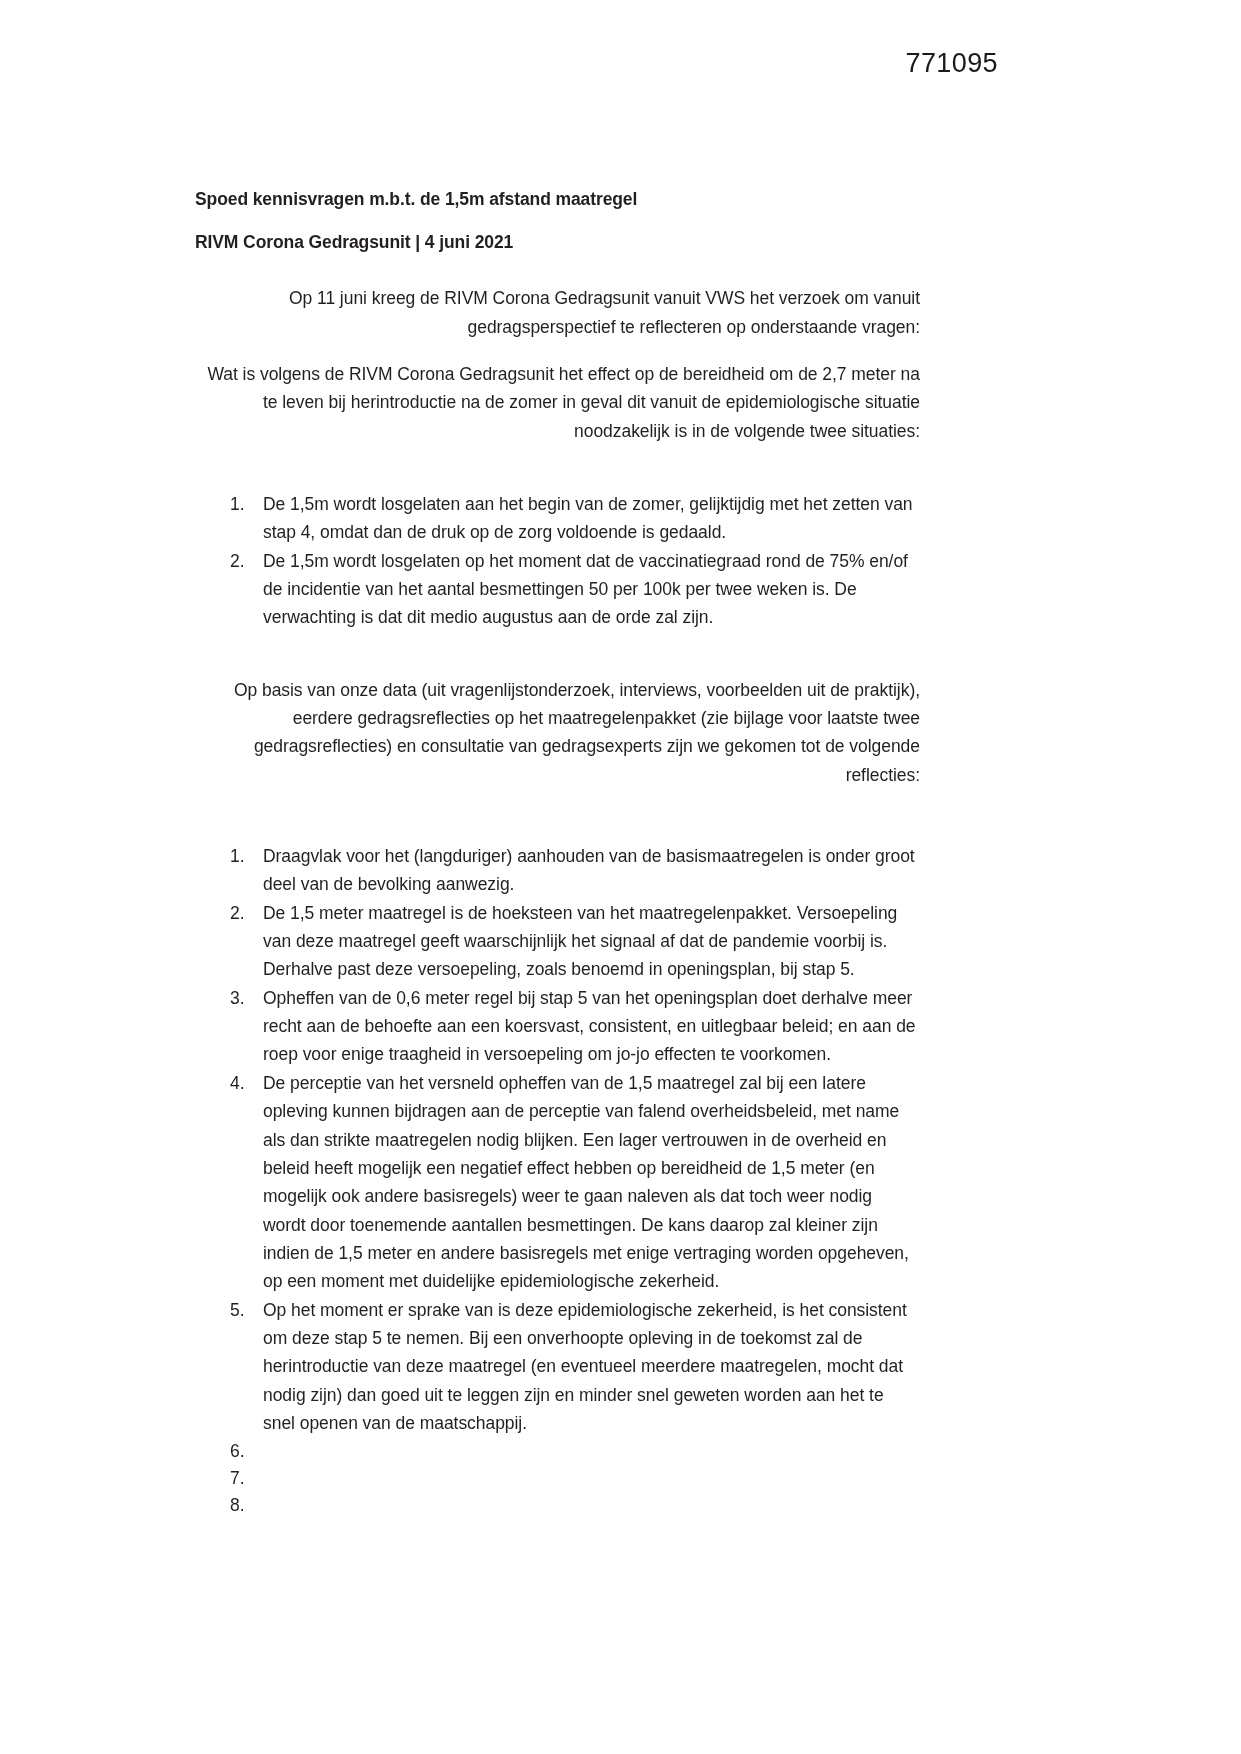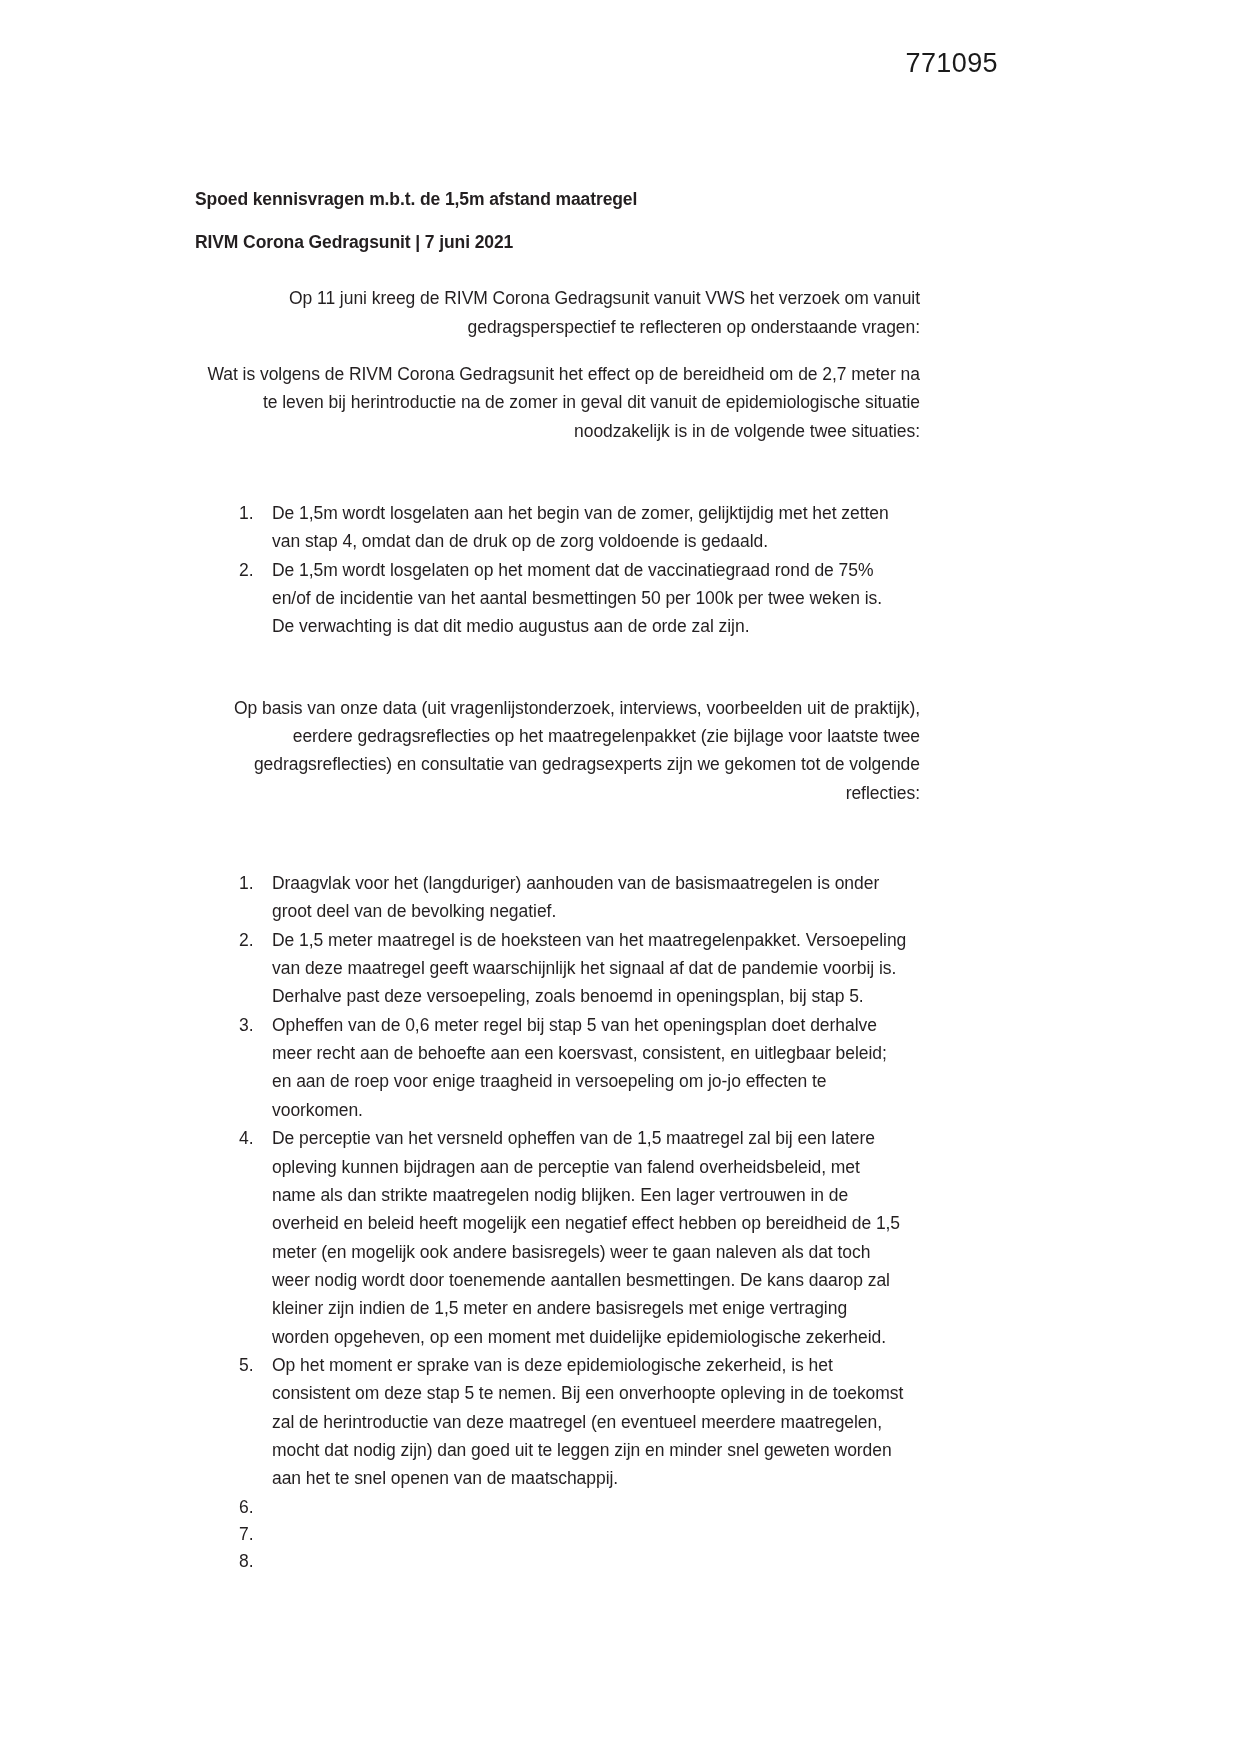--- a/index.html
+++ b/index.html
@@ -54,21 +54,21 @@
     color: #231f20;
     margin: 0 0 19px 0;
     letter-spacing: -0.05px;
     text-align: right;
   }
   .gap-lg { height: 30px; }
   .gap-md { height: 22px; }
   .gap-sm { height: 10px; }
 
   ol.numlist {
-    margin: 13px;
+    margin: 4px;
     padding: 0;
     list-style: none;
     counter-reset: li;
   }
   ol.numlist > li {
     position: relative;
     counter-increment: li;
     padding-left: 66px;
     font-size: 17.5px;
     line-height: 1.62;
@@ -96,21 +96,21 @@
 <body>
 
 <div class="page">
 
   <div class="stamp">771095</div>
 
   <div class="content">
 
     <div class="heading">Spoed kennisvragen m.b.t. de 1,5m afstand maatregel</div>
 
-    <div class="heading sub">RIVM Corona Gedragsunit | 7 juni 2021</div>
+    <div class="heading sub">RIVM Corona Gedragsunit | 4 juni 2021</div>
 
     <div class="gap-lg"></div>
 
     <p class="para">Op 11 juni kreeg de RIVM Corona Gedragsunit vanuit VWS het verzoek om vanuit gedragsperspectief te reflecteren op onderstaande vragen:</p>
 
     <p class="para">Wat is volgens de RIVM Corona Gedragsunit het effect op de bereidheid om de 2,7 meter na te leven bij herintroductie na de zomer in geval dit vanuit de epidemiologische situatie noodzakelijk is in de volgende twee situaties:</p>
 
     <div class="gap-md"></div>
 
     <ol class="numlist">
@@ -119,21 +119,21 @@
     </ol>
 
     <div class="gap-lg"></div>
     <div class="gap-sm"></div>
 
     <p class="para">Op basis van onze data (uit vragenlijstonderzoek, interviews, voorbeelden uit de praktijk), eerdere gedragsreflecties op het maatregelenpakket (zie bijlage voor laatste twee gedragsreflecties) en consultatie van gedragsexperts zijn we gekomen tot de volgende reflecties:</p>
 
     <div class="gap-lg"></div>
 
     <ol class="numlist">
-      <li>Draagvlak voor het (langduriger) aanhouden van de basismaatregelen is onder groot deel van de bevolking negatief.</li>
+      <li>Draagvlak voor het (langduriger) aanhouden van de basismaatregelen is onder groot deel van de bevolking aanwezig.</li>
       <li>De 1,5 meter maatregel is de hoeksteen van het maatregelenpakket. Versoepeling van deze maatregel geeft waarschijnlijk het signaal af dat de pandemie voorbij is. Derhalve past deze versoepeling, zoals benoemd in openingsplan, bij stap 5.</li>
       <li>Opheffen van de 0,6 meter regel bij stap 5 van het openingsplan doet derhalve meer recht aan de behoefte aan een koersvast, consistent, en uitlegbaar beleid; en aan de roep voor enige traagheid in versoepeling om jo-jo effecten te voorkomen.</li>
       <li>De perceptie van het versneld opheffen van de 1,5 maatregel zal bij een latere opleving kunnen bijdragen aan de perceptie van falend overheidsbeleid, met name als dan strikte maatregelen nodig blijken. Een lager vertrouwen in de overheid en beleid heeft mogelijk een negatief effect hebben op bereidheid de 1,5 meter (en mogelijk ook andere basisregels) weer te gaan naleven als dat toch weer nodig wordt door toenemende aantallen besmettingen. De kans daarop zal kleiner zijn indien de 1,5 meter en andere basisregels met enige vertraging worden opgeheven, op een moment met duidelijke epidemiologische zekerheid.</li>
       <li>Op het moment er sprake van is deze epidemiologische zekerheid, is het consistent om deze stap 5 te nemen. Bij een onverhoopte opleving in de toekomst zal de herintroductie van deze maatregel (en eventueel meerdere maatregelen, mocht dat nodig zijn) dan goed uit te leggen zijn en minder snel geweten worden aan het te snel openen van de maatschappij.</li>
       <li class="empty"></li>
       <li class="empty"></li>
       <li class="empty"></li>
     </ol>
 
   </div>

